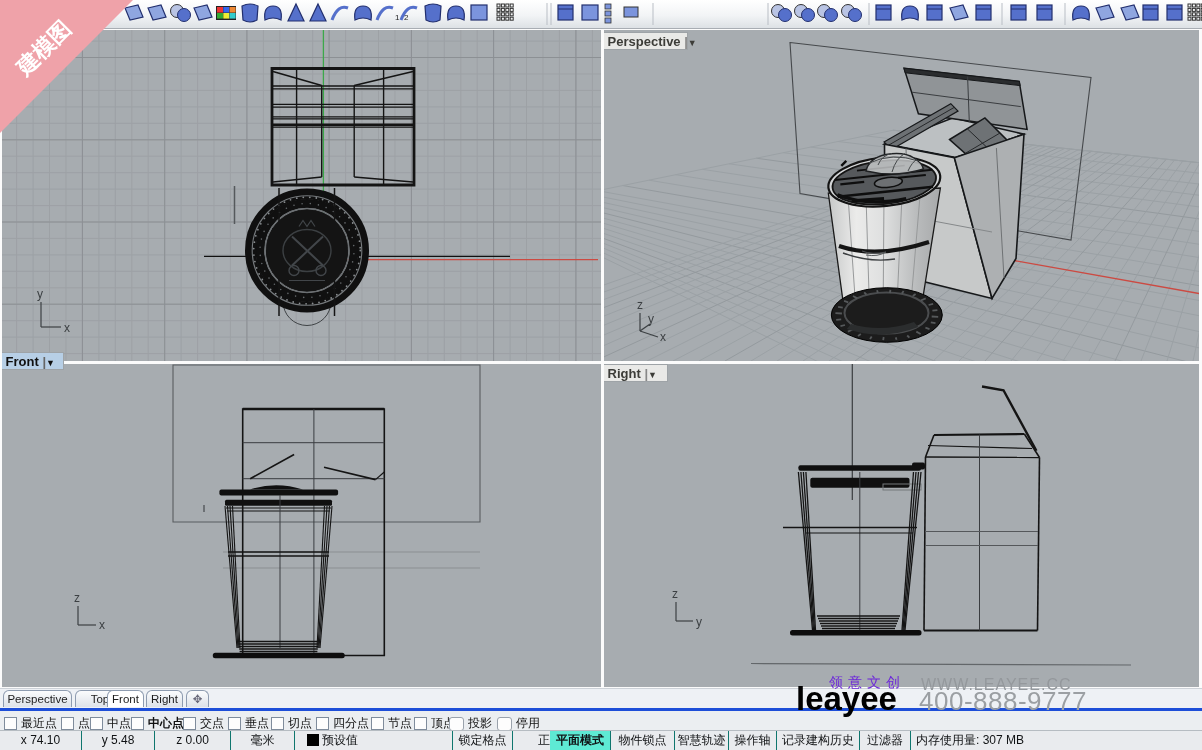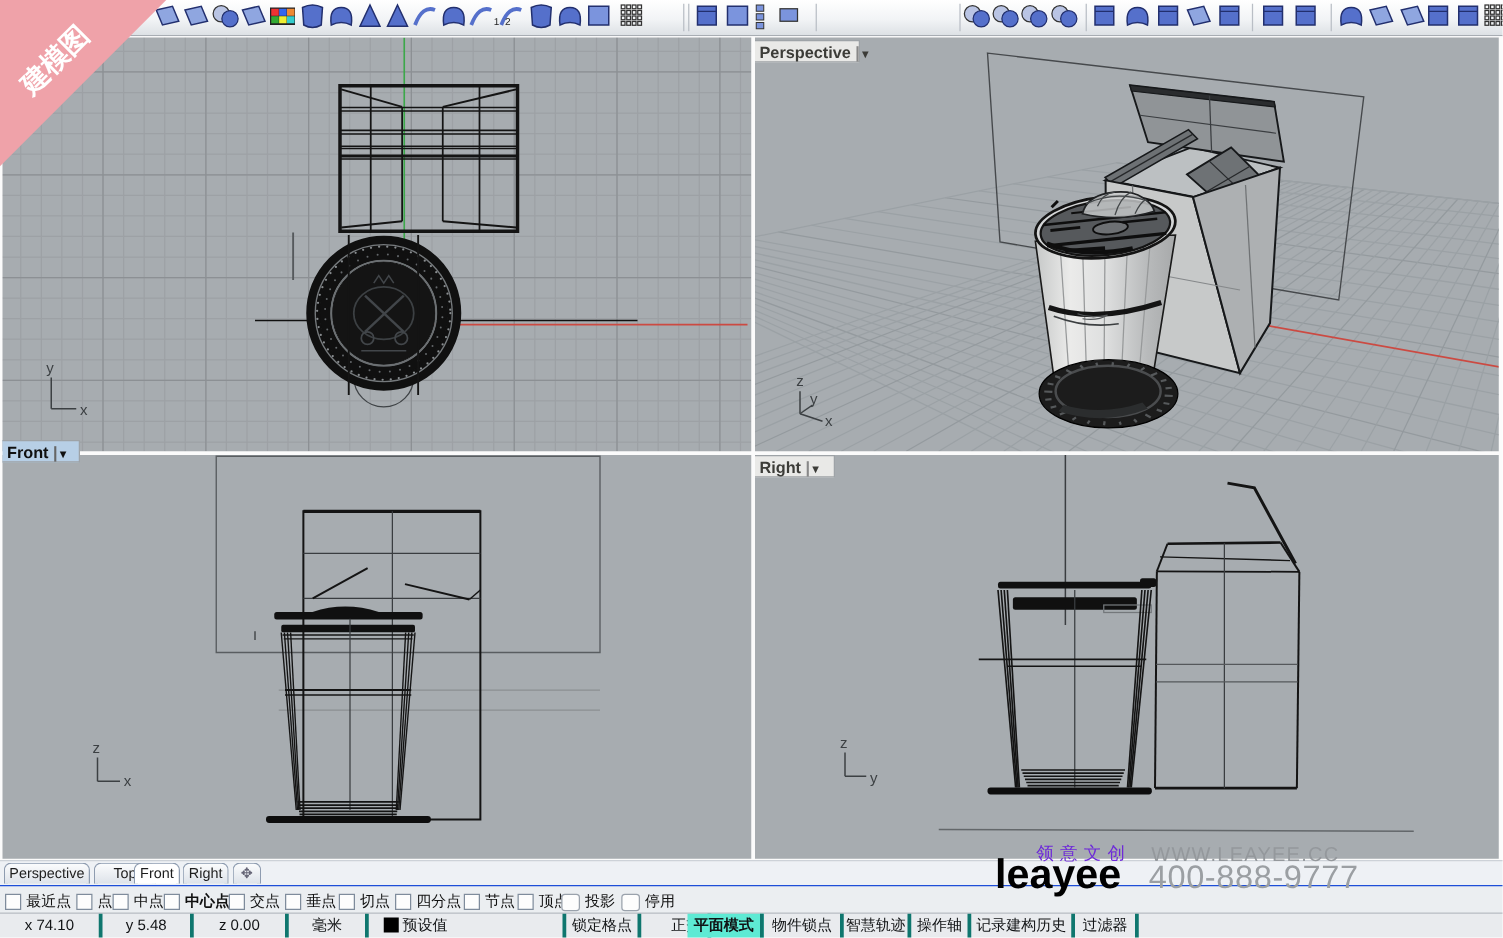--- a/index.html
+++ b/index.html
@@ -1,25 +1,25 @@
 <!DOCTYPE html>
 <html><head><meta charset="utf-8"><style>
 html,body{margin:0;padding:0;width:1202px;height:750px;overflow:hidden;background:#fff;font-family:"Liberation Sans",sans-serif;}
 .abs{position:absolute;}
 #toolbar{position:absolute;left:0;top:0;width:1202px;height:29px;background:linear-gradient(#ffffff,#f2f4f6 55%,#dde1e5);border-bottom:1px solid #a8adb3;box-sizing:border-box;}
 .vp{position:absolute;background:#a7acb0;overflow:hidden;}
 #tabsrow{position:absolute;left:0;top:688px;width:1202px;height:20px;background:#eef1f5;border-top:1px solid #cdd2d8;box-sizing:border-box;}
 .tab{position:absolute;top:1px;height:17px;border:1px solid #8e9cb0;border-bottom:none;border-radius:6px 6px 0 0;background:linear-gradient(#fbfcfd,#dde2e9);font-size:11.5px;color:#1d1d1d;text-align:center;line-height:17px;padding:0;white-space:nowrap;box-sizing:border-box;}
 .tab.active{background:#ffffff;}
-#osnaprow{position:absolute;left:0;top:708px;width:1202px;height:22px;background:#ebeef1;border-top:1px solid #1d4ed8;box-sizing:border-box;font-size:12px;color:#111;}
+#osnaprow{position:absolute;left:0;top:708px;width:1202px;height:22px;background:#ebeef1;border-top:3px solid #1d4ed8;box-sizing:border-box;font-size:12px;color:#111;}
 .osn{position:absolute;top:4px;display:flex;align-items:center;font-size:12px;white-space:nowrap;}
 .cb{display:inline-block;width:11px;height:11px;background:#fdfdfd;border:1px solid #7f8c9c;margin-right:4px;}
 .cb2{display:inline-block;width:13px;height:12px;background:#fdfdfd;border:1px solid #9aa2ac;border-radius:3px;margin-right:4px;}
 #statusrow{position:absolute;left:0;top:730px;width:1202px;height:20px;background:#e9ebee;border-top:1px solid #b6bcc2;box-sizing:border-box;font-size:12px;color:#101214;}
-.scell{position:absolute;top:0;height:19px;line-height:19px;text-align:center;border-right:3px solid #0f766e;box-sizing:border-box;white-space:nowrap;}
+.scell{position:absolute;top:0;height:19px;line-height:19px;text-align:center;border-right:1px solid #0f766e;box-sizing:border-box;white-space:nowrap;}
 #wm{position:absolute;left:0;top:0;color:#989ca0;z-index:50;}
 #wm div{white-space:nowrap;}
 .vptab{position:absolute;height:18px;background:#e9e9e7;border:1px solid #9ea3a7;border-left:none;font-size:13px;color:#3c3c38;line-height:17px;z-index:5;box-sizing:border-box;white-space:nowrap;font-weight:bold;}
 </style></head><body>
 <div id="toolbar"><svg width="1202" height="29">
       <path d="M 125,8 L 138,5 L 143,17 L 130,20 Z" fill="#8fa6e0" stroke="#222f6e" stroke-width="1.2"></path>
       <path d="M 148,8 L 161,5 L 166,17 L 153,20 Z" fill="#8fa6e0" stroke="#222f6e" stroke-width="1.2"></path>
       <circle cx="177" cy="11" r="6.5" fill="#b9c4e4" stroke="#333" stroke-width="1"></circle>
       <circle cx="184" cy="15" r="6.5" fill="#5570cb" stroke="#222f6e" stroke-width="1"></circle>
       <path d="M 194,8 L 207,5 L 212,17 L 199,20 Z" fill="#8fa6e0" stroke="#222f6e" stroke-width="1.2"></path>
@@ -581,20 +581,21 @@
 <div class="scell" style="left:231px;width:64px;">毫米</div>
 <div class="scell" style="left:295px;width:158px;text-align:left;"><span style="display:inline-block;width:12px;height:12px;background:#000;vertical-align:-2px;margin:0 3px 0 12px;"></span>预设值</div>
 <div class="scell" style="left:453px;width:60px;">锁定格点</div>
 <div class="scell" style="left:532px;width:37px;">正交</div>
 <div class="scell" style="left:550px;width:61px;font-weight:bold;background:#5eead4;">平面模式</div>
 <div class="scell" style="left:611px;width:64px;">物件锁点</div>
 <div class="scell" style="left:675px;width:54px;">智慧轨迹</div>
 <div class="scell" style="left:729px;width:48px;">操作轴</div>
 <div class="scell" style="left:777px;width:83px;">记录建构历史</div>
 <div class="scell" style="left:860px;width:51px;">过滤器</div>
+<div class="scell" style="left:911px;width:291px;text-align:left;border-right:none;padding-left:5px;">内存使用量: 307 MB</div>
 </div>
 <div id="wm">
 <div class="abs" style="left:829px;top:674px;font-size:14px;letter-spacing:5px;color:#6d28d9;">领意文创</div>
 <div class="abs" style="left:921px;top:676px;font-size:16px;letter-spacing:1px;color:#94989c;">WWW.LEAYEE.CC</div>
 <div class="abs" style="left:796px;top:680px;font-size:33px;font-weight:bold;letter-spacing:0;color:#000000;">leayee</div>
 <div class="abs" style="left:919px;top:686px;font-size:26px;letter-spacing:0.5px;color:#9b9fa3;">400-888-9777</div>
 </div>
 <svg class="abs" style="left:0;top:0;z-index:60;" width="140" height="140">
 <polygon points="0,0 133,0 0,133" fill="#efa2a9"></polygon>
 <text x="49" y="53" transform="rotate(-45 49 53)" font-size="22" font-weight="bold" fill="#ffffff" text-anchor="middle" font-family="Liberation Sans">建模图</text>

